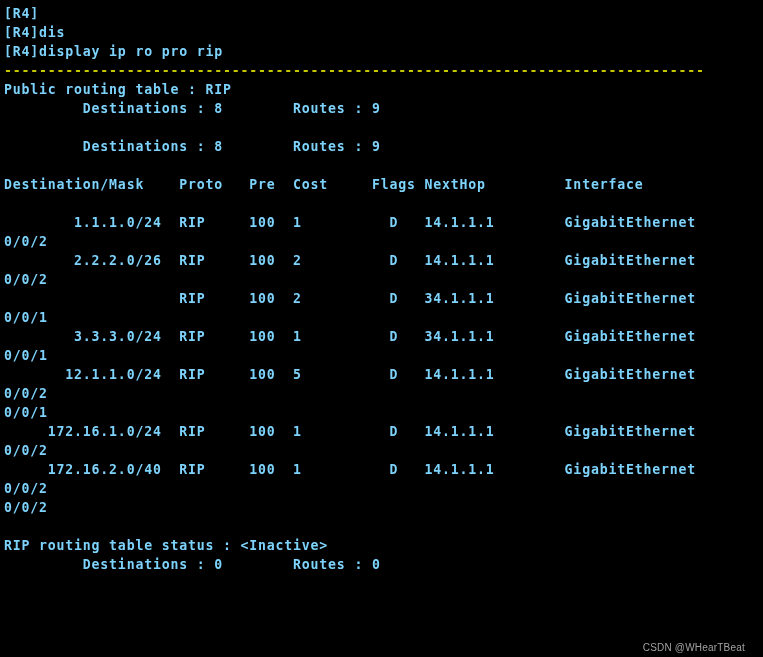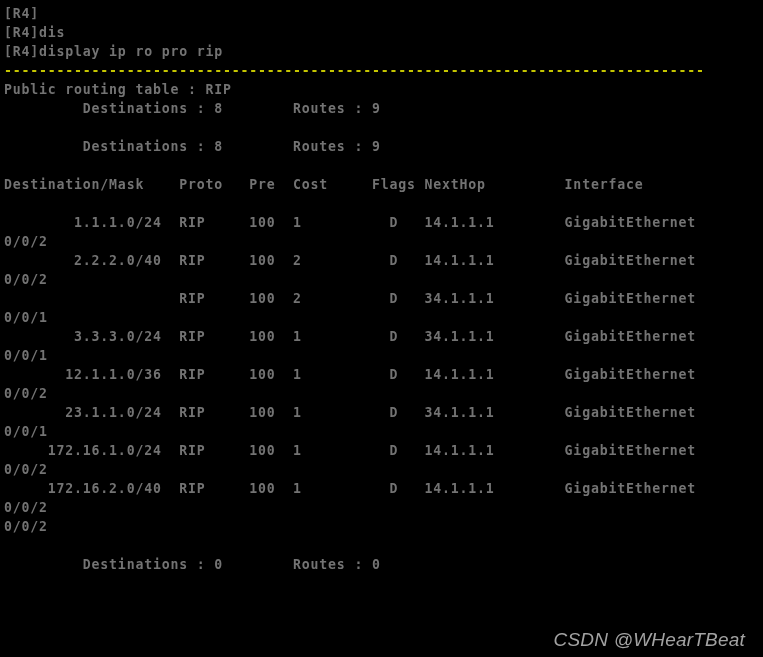--- a/index.html
+++ b/index.html
@@ -25,76 +25,75 @@
     line-height: 19px;
     letter-spacing: 0.82px;
     padding: 4px 0 0 4px;
     box-sizing: border-box;
     font-weight: bold;
   }
   .line {
     white-space: pre;
     height: 19px;
     display: block;
-    color: #737373;
+    color: #7dd3fc;
   }
   .line.blank {
     color: transparent;
   }
   .rule {
     white-space: pre;
     height: 19px;
     display: block;
     color: #c5c500;
     overflow: hidden;
   }
   #watermark {
     position: absolute;
     right: 18px;
-    bottom: 8px;
+    bottom: 0;
     color: #b9b9b9;
     font-family: "Liberation Sans", sans-serif;
-    font-size: 19px;
+    font-size: 10px;
     font-weight: normal;
     letter-spacing: 0.2px;
     opacity: 0.88;
     white-space: pre;
-    font-style: italic;
   }
 </style>
 </head>
 <body>
 
 <div id="terminal">
   <div id="console-output">
       <div class="line">[R4]</div>
       <div class="line">[R4]dis</div>
       <div class="line">[R4]display ip ro pro rip</div>
       <div class="line rule">--------------------------------------------------------------------------------</div>
       <div class="line">Public routing table : RIP</div>
       <div class="line">         Destinations : 8        Routes : 9</div>
       <div class="line blank"></div>
       <div class="line">         Destinations : 8        Routes : 9</div>
       <div class="line blank"></div>
       <div class="line">Destination/Mask    Proto   Pre  Cost     Flags NextHop         Interface</div>
       <div class="line blank"></div>
       <div class="line">        1.1.1.0/24  RIP     100  1          D   14.1.1.1        GigabitEthernet</div>
       <div class="line">0/0/2</div>
-      <div class="line">        2.2.2.0/40  RIP     100  2          D   14.1.1.1        GigabitEthernet</div>
+      <div class="line">        2.2.2.0/26  RIP     100  2          D   14.1.1.1        GigabitEthernet</div>
       <div class="line">0/0/2</div>
       <div class="line">                    RIP     100  2          D   34.1.1.1        GigabitEthernet</div>
       <div class="line">0/0/1</div>
       <div class="line">        3.3.3.0/24  RIP     100  1          D   34.1.1.1        GigabitEthernet</div>
       <div class="line">0/0/1</div>
-      <div class="line">       12.1.1.0/36  RIP     100  1          D   14.1.1.1        GigabitEthernet</div>
+      <div class="line">       12.1.1.0/24  RIP     100  5          D   14.1.1.1        GigabitEthernet</div>
       <div class="line">0/0/2</div>
-      <div class="line">       23.1.1.0/24  RIP     100  1          D   34.1.1.1        GigabitEthernet</div>
       <div class="line">0/0/1</div>
       <div class="line">     172.16.1.0/24  RIP     100  1          D   14.1.1.1        GigabitEthernet</div>
       <div class="line">0/0/2</div>
       <div class="line">     172.16.2.0/40  RIP     100  1          D   14.1.1.1        GigabitEthernet</div>
       <div class="line">0/0/2</div>
       <div class="line">0/0/2</div>
       <div class="line blank"></div>
+      <div class="line">RIP routing table status : &lt;Inactive&gt;</div>
       <div class="line">         Destinations : 0        Routes : 0</div>
     </div>
   <div id="watermark">CSDN @WHearTBeat</div>
 </div>
 
 </body></html>

